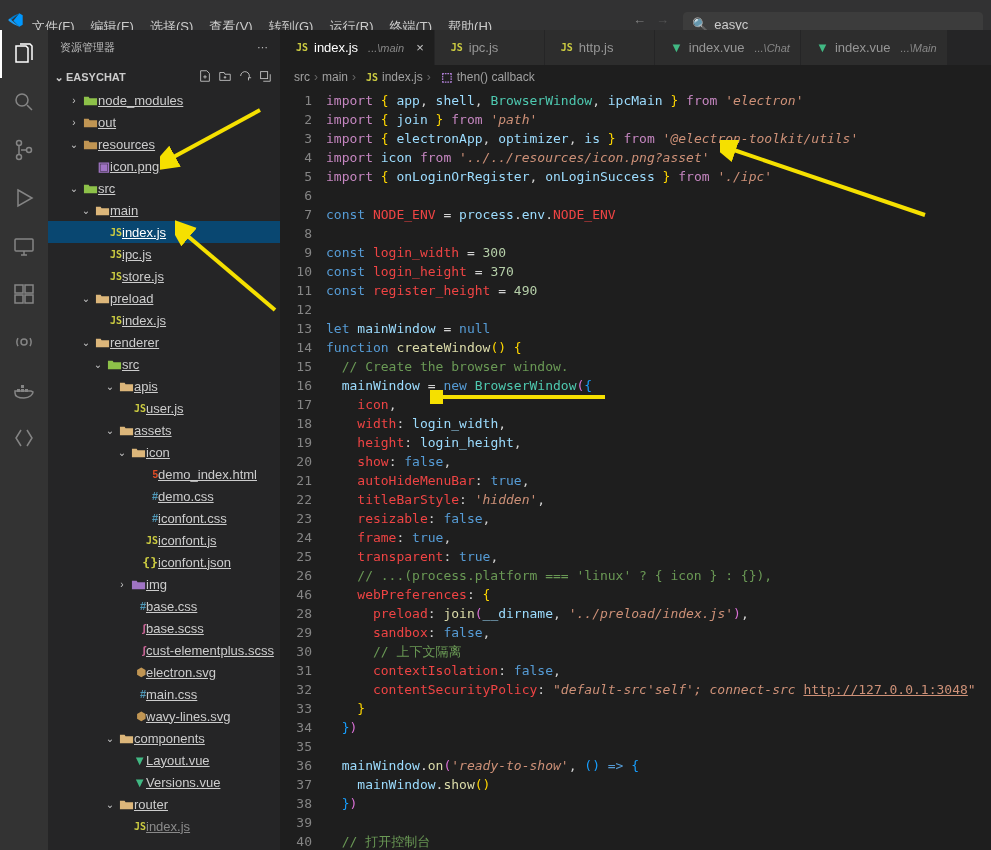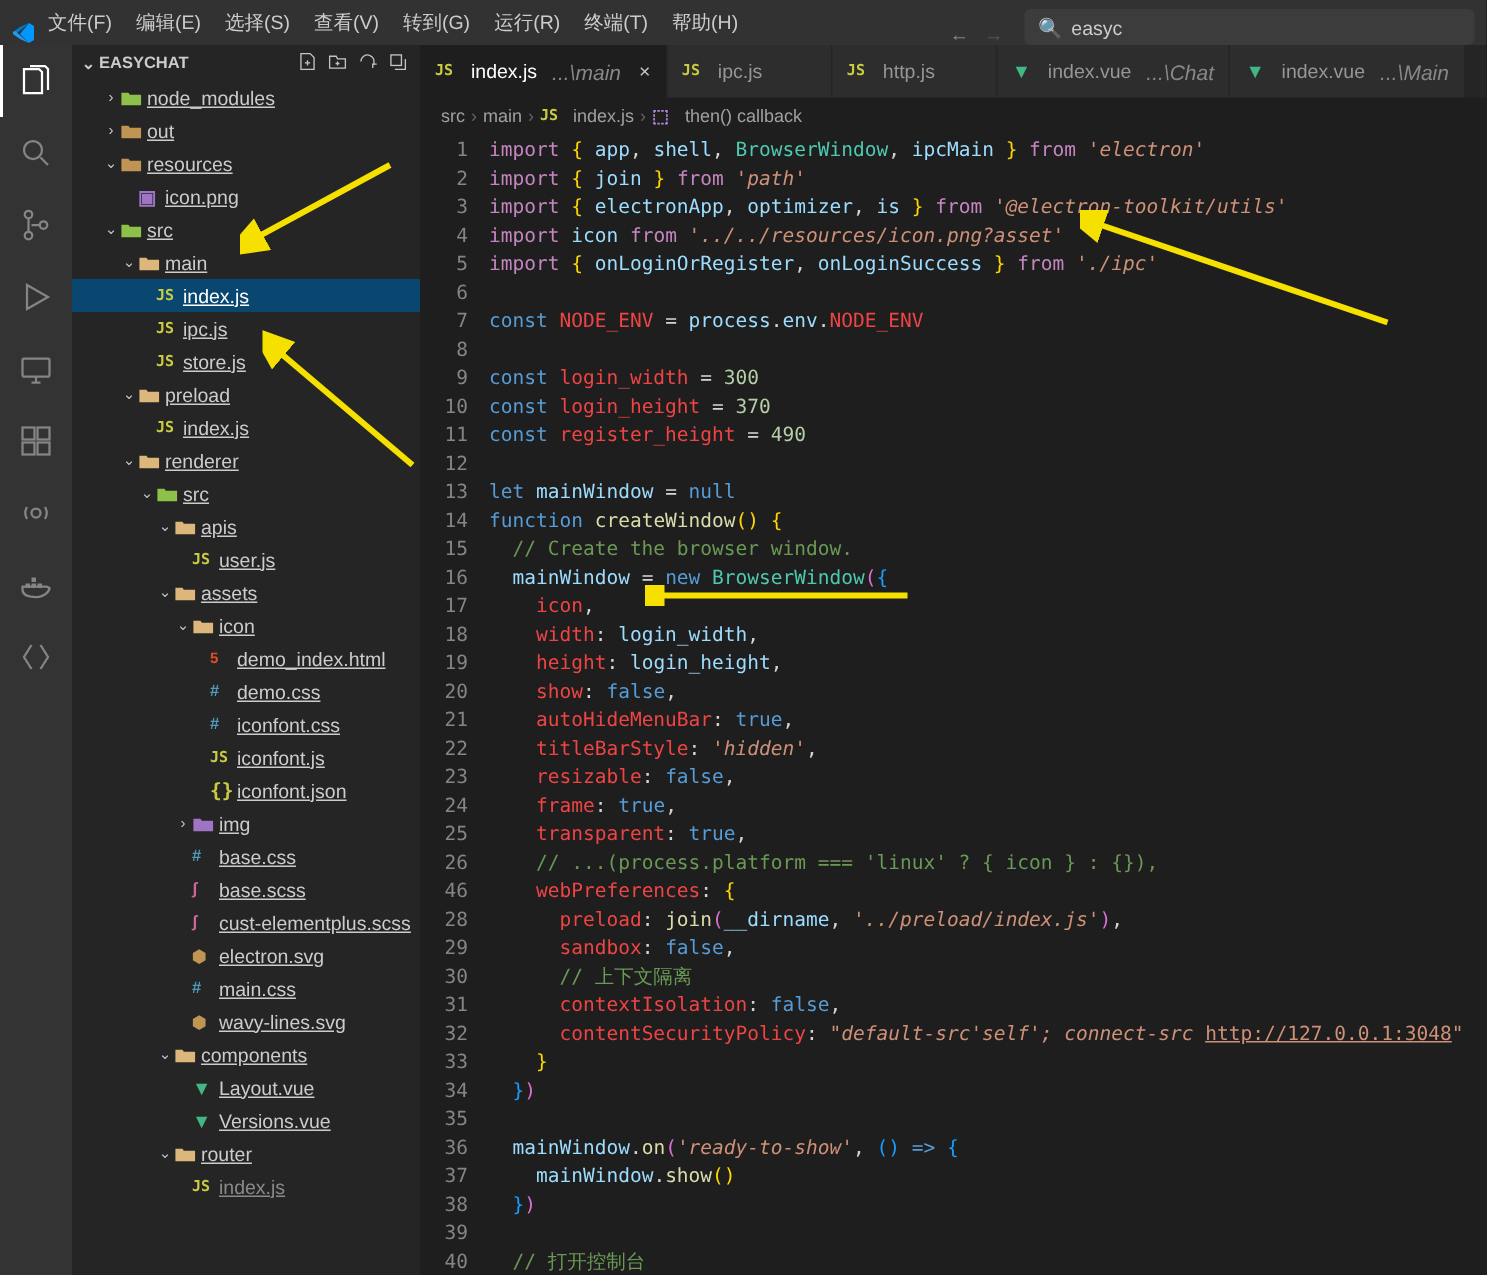--- a/index.html
+++ b/index.html
@@ -9,22 +9,22 @@
   font-family: "Segoe UI", sans-serif;
   font-size: 13px;
   color: #cccccc;
   overflow: hidden;
   position: relative;
 }
 .titlebar {
   height: 30px;
   background: #323233;
   display: flex;
-  align-items: flex-end;
-  padding: 0 8px;
+  align-items: flex-start;
+  padding: 12px 8px;
 }
 .menubar { display: flex; flex: 1; }
 .menu-item { padding: 0 8px; line-height: 30px; cursor: pointer; color: #cccccc; }
 .menu-nav { display: flex; gap: 10px; padding: 0 14px; color: #858585; }
 .menu-nav span { cursor: pointer; }
 .searchbox {
   width: 300px;
   height: 24px;
   background: #3c3c3c;
   border: 1px solid #3c3c3c;
@@ -96,21 +96,21 @@
 .tree { flex: 1; overflow: auto; }
 .tree-row {
   height: 22px;
   display: flex;
   align-items: center;
   cursor: pointer;
   white-space: nowrap;
 }
 .tree-row.selected { background: #094771; color: #ffffff; }
 .tree-chev { width: 12px; text-align: center; color: #c5c5c5; font-size: 10px; }
-.tree-icon { width: 18px; display: inline-flex; justify-content: flex-start; }
+.tree-icon { width: 18px; display: inline-flex; justify-content: flex-end; }
 .tree-label { color: #cccccc; text-decoration: underline; }
 .tree-row.selected .tree-label { color: #ffffff; }
 
 .editor-area { flex: 1; display: flex; flex-direction: column; background: #1e1e1e; min-width: 0; }
 .tabs {
   height: 35px;
   background: #252526;
   display: flex;
 }
 .tab {
@@ -119,21 +119,21 @@
   padding: 0 10px;
   background: #2d2d2d;
   border-right: 1px solid #252526;
   color: #969696;
   cursor: pointer;
   gap: 6px;
   min-width: 110px;
 }
 .tab.active { background: #1e1e1e; color: #ffffff; }
 .tab .tlabel { font-size: 13px; }
-.tab .tsub { font-size: 14px; color: #888888; margin-left: 4px; font-style: italic; }
+.tab .tsub { font-size: 11px; color: #888888; margin-left: 4px; font-style: italic; }
 .tab .tclose { margin-left: 6px; color: #c5c5c5; }
 
 .breadcrumb {
   height: 24px;
   display: flex;
   align-items: center;
   padding: 0 14px;
   gap: 4px;
   color: #a0a0a0;
   font-size: 12px;
@@ -285,20 +285,24 @@
         </svg>
     </div>
     <div class="ab-item">
       <svg class="svg24" viewBox="0 0 24 24" fill="none" stroke="currentColor" stroke-width="1.5">
           <path d="M9 4l-5 8 5 8M15 4l5 8-5 8"></path>
         </svg>
     </div>
   </div>
 
   <div class="sidebar">
+    <div class="sidebar-header">
+      <span>资源管理器</span>
+      <span class="dots">⋯</span>
+    </div>
     <div class="project-header">
       <span class="chev">⌄</span>
       <span class="title">EASYCHAT</span>
       <div class="project-actions">
         <span><svg width="14" height="14" viewBox="0 0 16 16" fill="none" stroke="currentColor">
               <path d="M3 2h7l3 3v9H3z"></path>
               <path d="M8 7v4M6 9h4"></path>
             </svg></span>
         <span><svg width="14" height="14" viewBox="0 0 16 16" fill="none" stroke="currentColor">
               <path d="M2 4h5l1 2h6v7H2z"></path>

